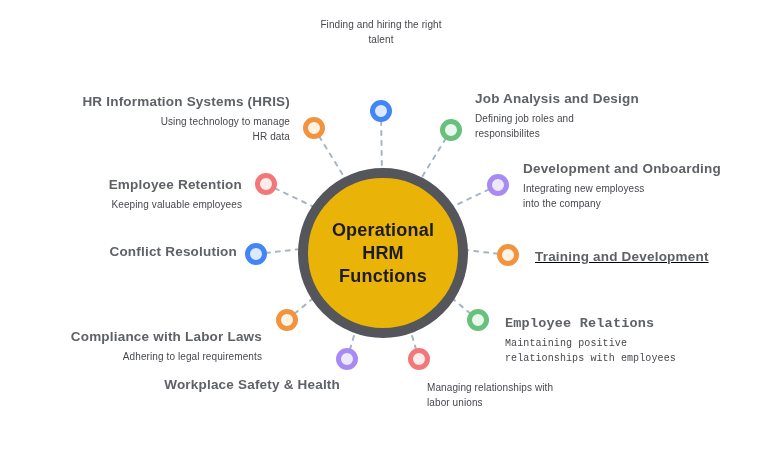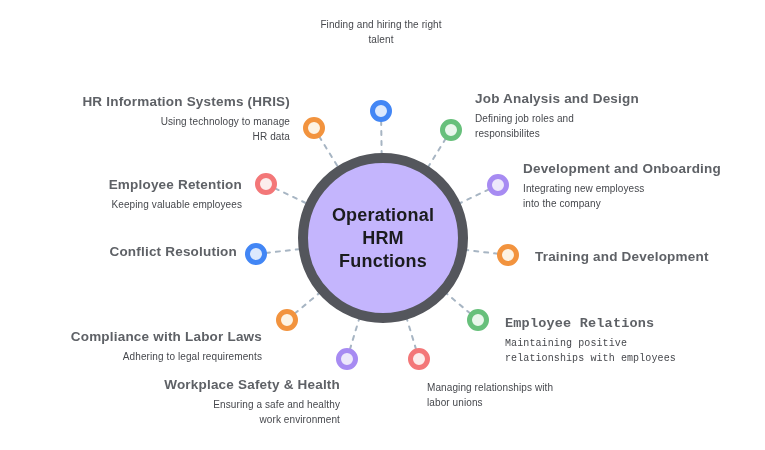--- a/index.html
+++ b/index.html
@@ -52,21 +52,21 @@
       <line x1="498" y1="185" x2="383" y2="240" stroke="#A7B5C3" stroke-width="2" stroke-dasharray="4 6" stroke-linecap="round"></line>
       <line x1="508" y1="255" x2="383" y2="240" stroke="#A7B5C3" stroke-width="2" stroke-dasharray="4 6" stroke-linecap="round"></line>
       <line x1="478" y1="320" x2="383" y2="240" stroke="#A7B5C3" stroke-width="2" stroke-dasharray="4 6" stroke-linecap="round"></line>
       <line x1="419" y1="359" x2="383" y2="240" stroke="#A7B5C3" stroke-width="2" stroke-dasharray="4 6" stroke-linecap="round"></line>
       <line x1="347" y1="359" x2="383" y2="240" stroke="#A7B5C3" stroke-width="2" stroke-dasharray="4 6" stroke-linecap="round"></line>
       <line x1="287" y1="320" x2="383" y2="240" stroke="#A7B5C3" stroke-width="2" stroke-dasharray="4 6" stroke-linecap="round"></line>
       <line x1="256" y1="254" x2="383" y2="240" stroke="#A7B5C3" stroke-width="2" stroke-dasharray="4 6" stroke-linecap="round"></line>
       <line x1="266" y1="184" x2="383" y2="240" stroke="#A7B5C3" stroke-width="2" stroke-dasharray="4 6" stroke-linecap="round"></line>
       <line x1="314" y1="128" x2="383" y2="240" stroke="#A7B5C3" stroke-width="2" stroke-dasharray="4 6" stroke-linecap="round"></line>
     </svg>
-  <div class="hub" id="hub" style="left: 298px; top: 153px; width: 170px; height: 170px; border: 10px solid rgb(84, 86, 92); background: #c4b5fd;">
+  <div class="hub" id="hub" style="left: 298px; top: 168px; width: 170px; height: 170px; border: 10px solid rgb(84, 86, 92); background: #eab308;">
     <div class="hub-label" style="color: rgb(27, 28, 30);">Operational
 HRM
 Functions</div>
   </div>
 <div class="node">
     <div class="dot" style="border-color: rgb(66, 134, 245); background: rgb(220, 233, 253); left: 370px; top: 100px;"></div>
     <div class="node-text" style="left: 286px; top: 13px; width: 190px; text-align: center;">
       <div class="node-desc">Finding and hiring the right
 talent</div>
     </div>
@@ -82,21 +82,21 @@
     <div class="node">
     <div class="dot" style="border-color: rgb(167, 139, 242); background: rgb(237, 232, 251); left: 487px; top: 174px;"></div>
     <div class="node-text" style="left: 523px; top: 160px; width: 215px; text-align: left;">
       <div class="node-title">Development and Onboarding</div>
       <div class="node-desc">Integrating new employess
 into the company</div>
     </div>
   </div>
     <div class="node">
     <div class="dot" style="border-color: rgb(242, 147, 62); background: rgb(253, 243, 228); left: 497px; top: 244px;"></div>
-    <div class="node-text" style="left: 535px; top: 248px; width: 200px; text-align: left;">
+    <div class="node-text" style="left: 535px; top: 248px; width: 200px; text-align: left; text-decoration: underline;">
       <div class="node-title">Training and Development</div>
     </div>
   </div>
     <div class="node">
     <div class="dot" style="border-color: rgb(103, 192, 123); background: rgb(233, 247, 236); left: 467px; top: 309px;"></div>
     <div class="node-text" style="left: 505px; top: 315px; width: 195px; text-align: left; font-family: Liberation Mono, monospace;">
       <div class="node-title">Employee Relations</div>
       <div class="node-desc">Maintaining positive
 relationships with employees</div>
     </div>
@@ -105,22 +105,20 @@
     <div class="dot" style="border-color: rgb(243, 119, 120); background: rgb(252, 237, 236); left: 408px; top: 348px;"></div>
     <div class="node-text" style="left: 427px; top: 376px; width: 185px; text-align: left;">
       <div class="node-desc">Managing relationships with
 labor unions</div>
     </div>
   </div>
     <div class="node">
     <div class="dot" style="border-color: rgb(167, 139, 242); background: rgb(237, 232, 251); left: 336px; top: 348px;"></div>
     <div class="node-text" style="right: 425px; top: 376px; width: 195px; text-align: right;">
       <div class="node-title">Workplace Safety &amp; Health</div>
-      <div class="node-desc">Ensuring a safe and healthy
-work environment</div>
     </div>
   </div>
     <div class="node">
     <div class="dot" style="border-color: rgb(242, 147, 62); background: rgb(253, 243, 228); left: 276px; top: 309px;"></div>
     <div class="node-text" style="right: 503px; top: 328px; width: 215px; text-align: right;">
       <div class="node-title">Compliance with Labor Laws</div>
       <div class="node-desc">Adhering to legal requirements</div>
     </div>
   </div>
     <div class="node">

